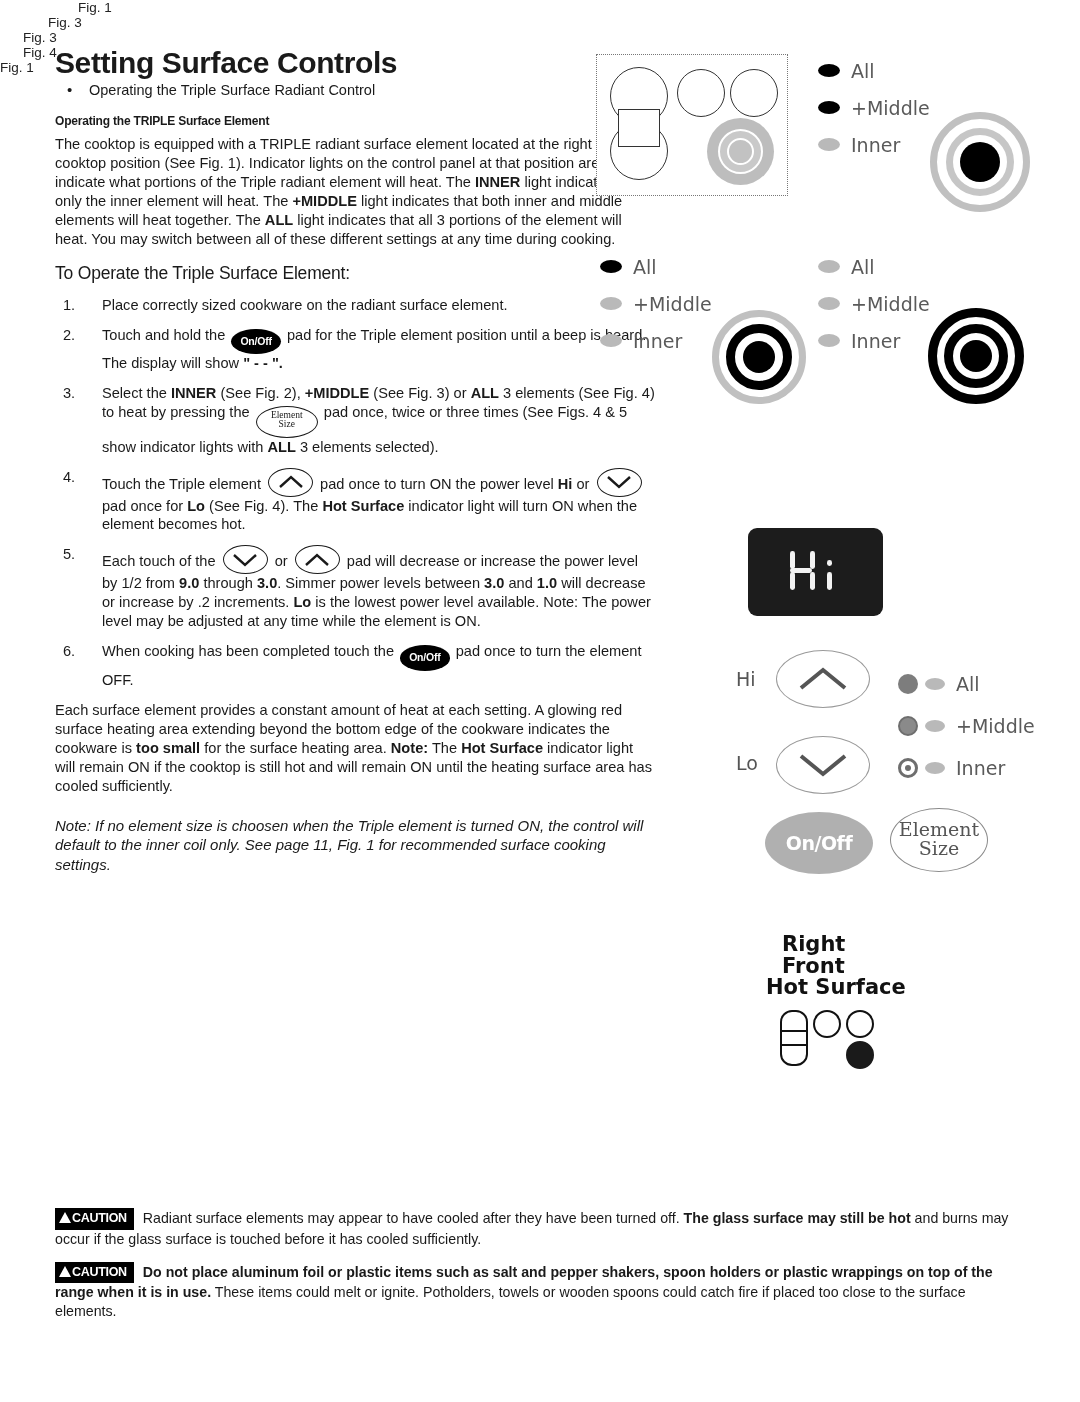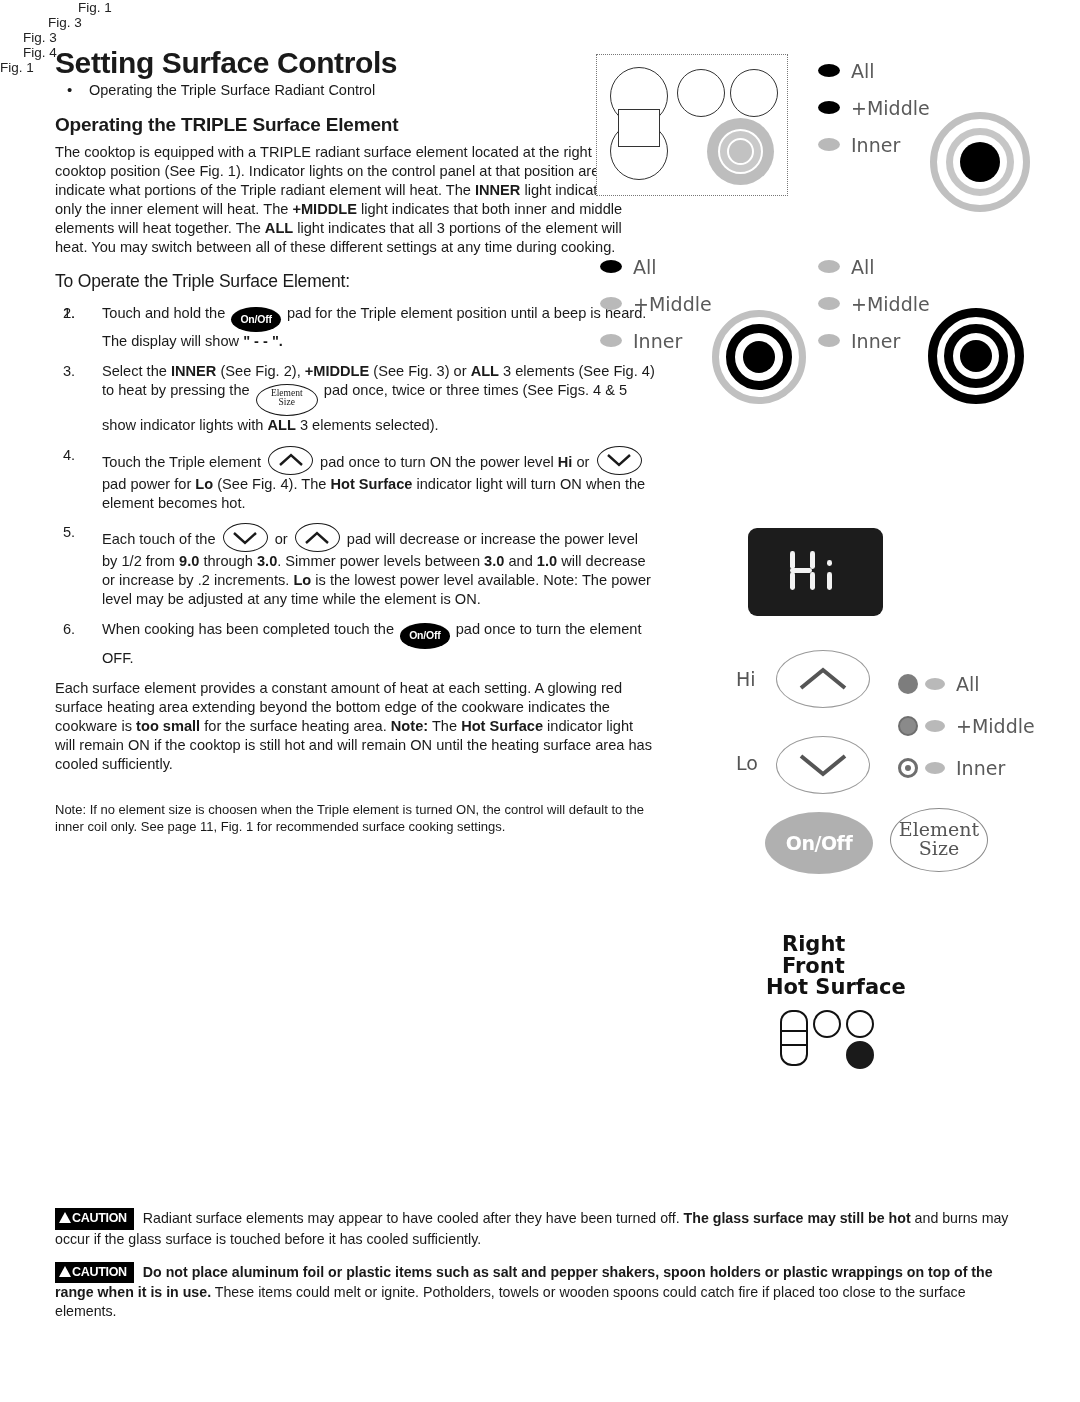--- a/index.html
+++ b/index.html
@@ -13,33 +13,33 @@
   .page{position:absolute;inset:0;}
 
   
   .left-col{position:absolute;left:55px;top:46px;width:600px;}
   h1.title{
     font-size:30px;font-weight:bold;margin:0 0 2px 0;letter-spacing:-0.4px;
     font-family:"Liberation Sans",sans-serif;
   }
   .bullet-line{font-size:14.5px;margin:0 0 16px 0;padding-left:34px;position:relative;}
   .bullet-line .dot{position:absolute;left:12px;top:-1px;font-size:15px;}
-  h2.sub{font-size:19px;font-weight:bold;margin:0 0 7px 0;letter-spacing:-0.2px;}
+  h2.sub{font-size:12px;font-weight:bold;margin:0 0 7px 0;letter-spacing:-0.2px;}
   p.body{font-size:14.6px;line-height:1.30;margin:0 0 12px 0;}
   h2.sub2{font-size:17.5px;font-weight:normal;margin:14px 0 12px 0;letter-spacing:-0.2px;}
 
   ol.steps{margin:0;padding:0;list-style:none;}
   ol.steps > li{
     position:relative;padding-left:47px;font-size:14.6px;line-height:1.30;
     margin-bottom:11px;
   }
   ol.steps > li .num{position:absolute;left:8px;top:0;font-size:14.6px;}
   .note-block{font-size:14.6px;line-height:1.30;margin:13px 0 13px 0;}
   .tail-para{font-size:14.6px;line-height:1.30;margin:0 0 0 0;}
-  .gap-para{font-size:13px;line-height:1.30;margin:28px 0 0 0;}
+  .gap-para{font-size:15px;line-height:1.30;margin:20px 0 0 0;font-style:italic;}
   .lh-wide{line-height:1.95;}
 
   b,strong{font-weight:bold;}
 
   
   .pad-onoff{
     display:inline-block;background:#000;color:#fff;border-radius:50%;
     font-size:10.5px;font-weight:bold;line-height:1;
     padding:7px 9px 8px 9px;vertical-align:-5px;margin:0 2px;
     letter-spacing:-0.2px;font-family:"Liberation Sans",sans-serif;
@@ -167,40 +167,41 @@
 
     <h2 class="sub">Operating the TRIPLE Surface Element</h2>
 
     <p class="body"><span>The cooktop is equipped with a TRIPLE radiant surface element located at the right front cooktop position (See Fig. 1). Indicator lights on the control panel at that position are used to indicate what portions of the Triple radiant element will heat. The </span><b>INNER</b><span> light indicates that only the inner element will heat. The </span><b>+MIDDLE</b><span> light indicates that both inner and middle elements will heat together. The </span><b>ALL</b><span> light indicates that all 3 portions of the element will heat. You may switch between all of these different settings at any time during cooking.</span></p>
 
     <h2 class="sub2">To Operate the Triple Surface Element:</h2>
 
     <ol class="steps">
       <li>
         <span class="num">1.</span>
+        <span><span>Place correctly sized cookware on the radiant surface element.</span></span>
       </li>
       <li class="lh-wide">
         <span class="num">2.</span>
         <span><span>Touch and hold the </span><span class="pad-onoff">On/Off</span><span> pad for the Triple element position until a beep is heard. The display will show </span><b>" - - ".</b></span>
       </li>
     </ol>
 
 
     <ol class="steps">
       <li class="lh-wide">
         <span class="num">3.</span>
         <span><span>Select the </span><b>INNER</b><span> (See Fig. 2), </span><b>+MIDDLE</b><span> (See Fig. 3) or </span><b>ALL</b><span> 3 elements (See Fig. 4) to heat by pressing the </span><span class="pad-elemsize"><span class="l1">Element</span><span>Size</span></span><span> pad once, twice or three times (See Figs. 4 &amp; 5 show indicator lights with </span><b>ALL</b><span> 3 elements selected).</span></span>
       </li>
       <li class="lh-wide">
         <span class="num">4.</span>
         <span><span>Touch the Triple element </span><span class="pad-arrow"><svg width="26" height="16" viewBox="0 0 26 16">
                 <path d="M2 13 L13 3 L24 13" fill="none" stroke="#1a1a1a" stroke-width="2.4"></path>
               </svg></span><span> pad once to turn ON the power level </span><b>Hi</b><span> or </span><span class="pad-arrow"><svg width="26" height="16" viewBox="0 0 26 16">
                 <path d="M2 3 L13 13 L24 3" fill="none" stroke="#1a1a1a" stroke-width="2.4"></path>
-              </svg></span><span> pad power for </span><b>Lo</b><span> (See Fig. 4). The </span><b>Hot Surface</b><span> indicator light will turn ON when the element becomes hot.</span></span>
+              </svg></span><span> pad once for </span><b>Lo</b><span> (See Fig. 4). The </span><b>Hot Surface</b><span> indicator light will turn ON when the element becomes hot.</span></span>
       </li>
       <li>
         <span class="num">5.</span>
         <span><span>Each touch of the </span><span class="pad-arrow"><svg width="26" height="16" viewBox="0 0 26 16">
                 <path d="M2 3 L13 13 L24 3" fill="none" stroke="#1a1a1a" stroke-width="2.4"></path>
               </svg></span><span> or </span><span class="pad-arrow"><svg width="26" height="16" viewBox="0 0 26 16">
                 <path d="M2 13 L13 3 L24 13" fill="none" stroke="#1a1a1a" stroke-width="2.4"></path>
               </svg></span><span> pad will decrease or increase the power level by 1/2 from </span><b>9.0</b><span> through </span><b>3.0</b><span>. Simmer power levels between </span><b>3.0</b><span> and </span><b>1.0</b><span> will decrease or increase by .2 increments. </span><b>Lo</b><span> is the lowest power level available. Note: The power level may be adjusted at any time while the element is ON.</span></span>
       </li>
       <li>

